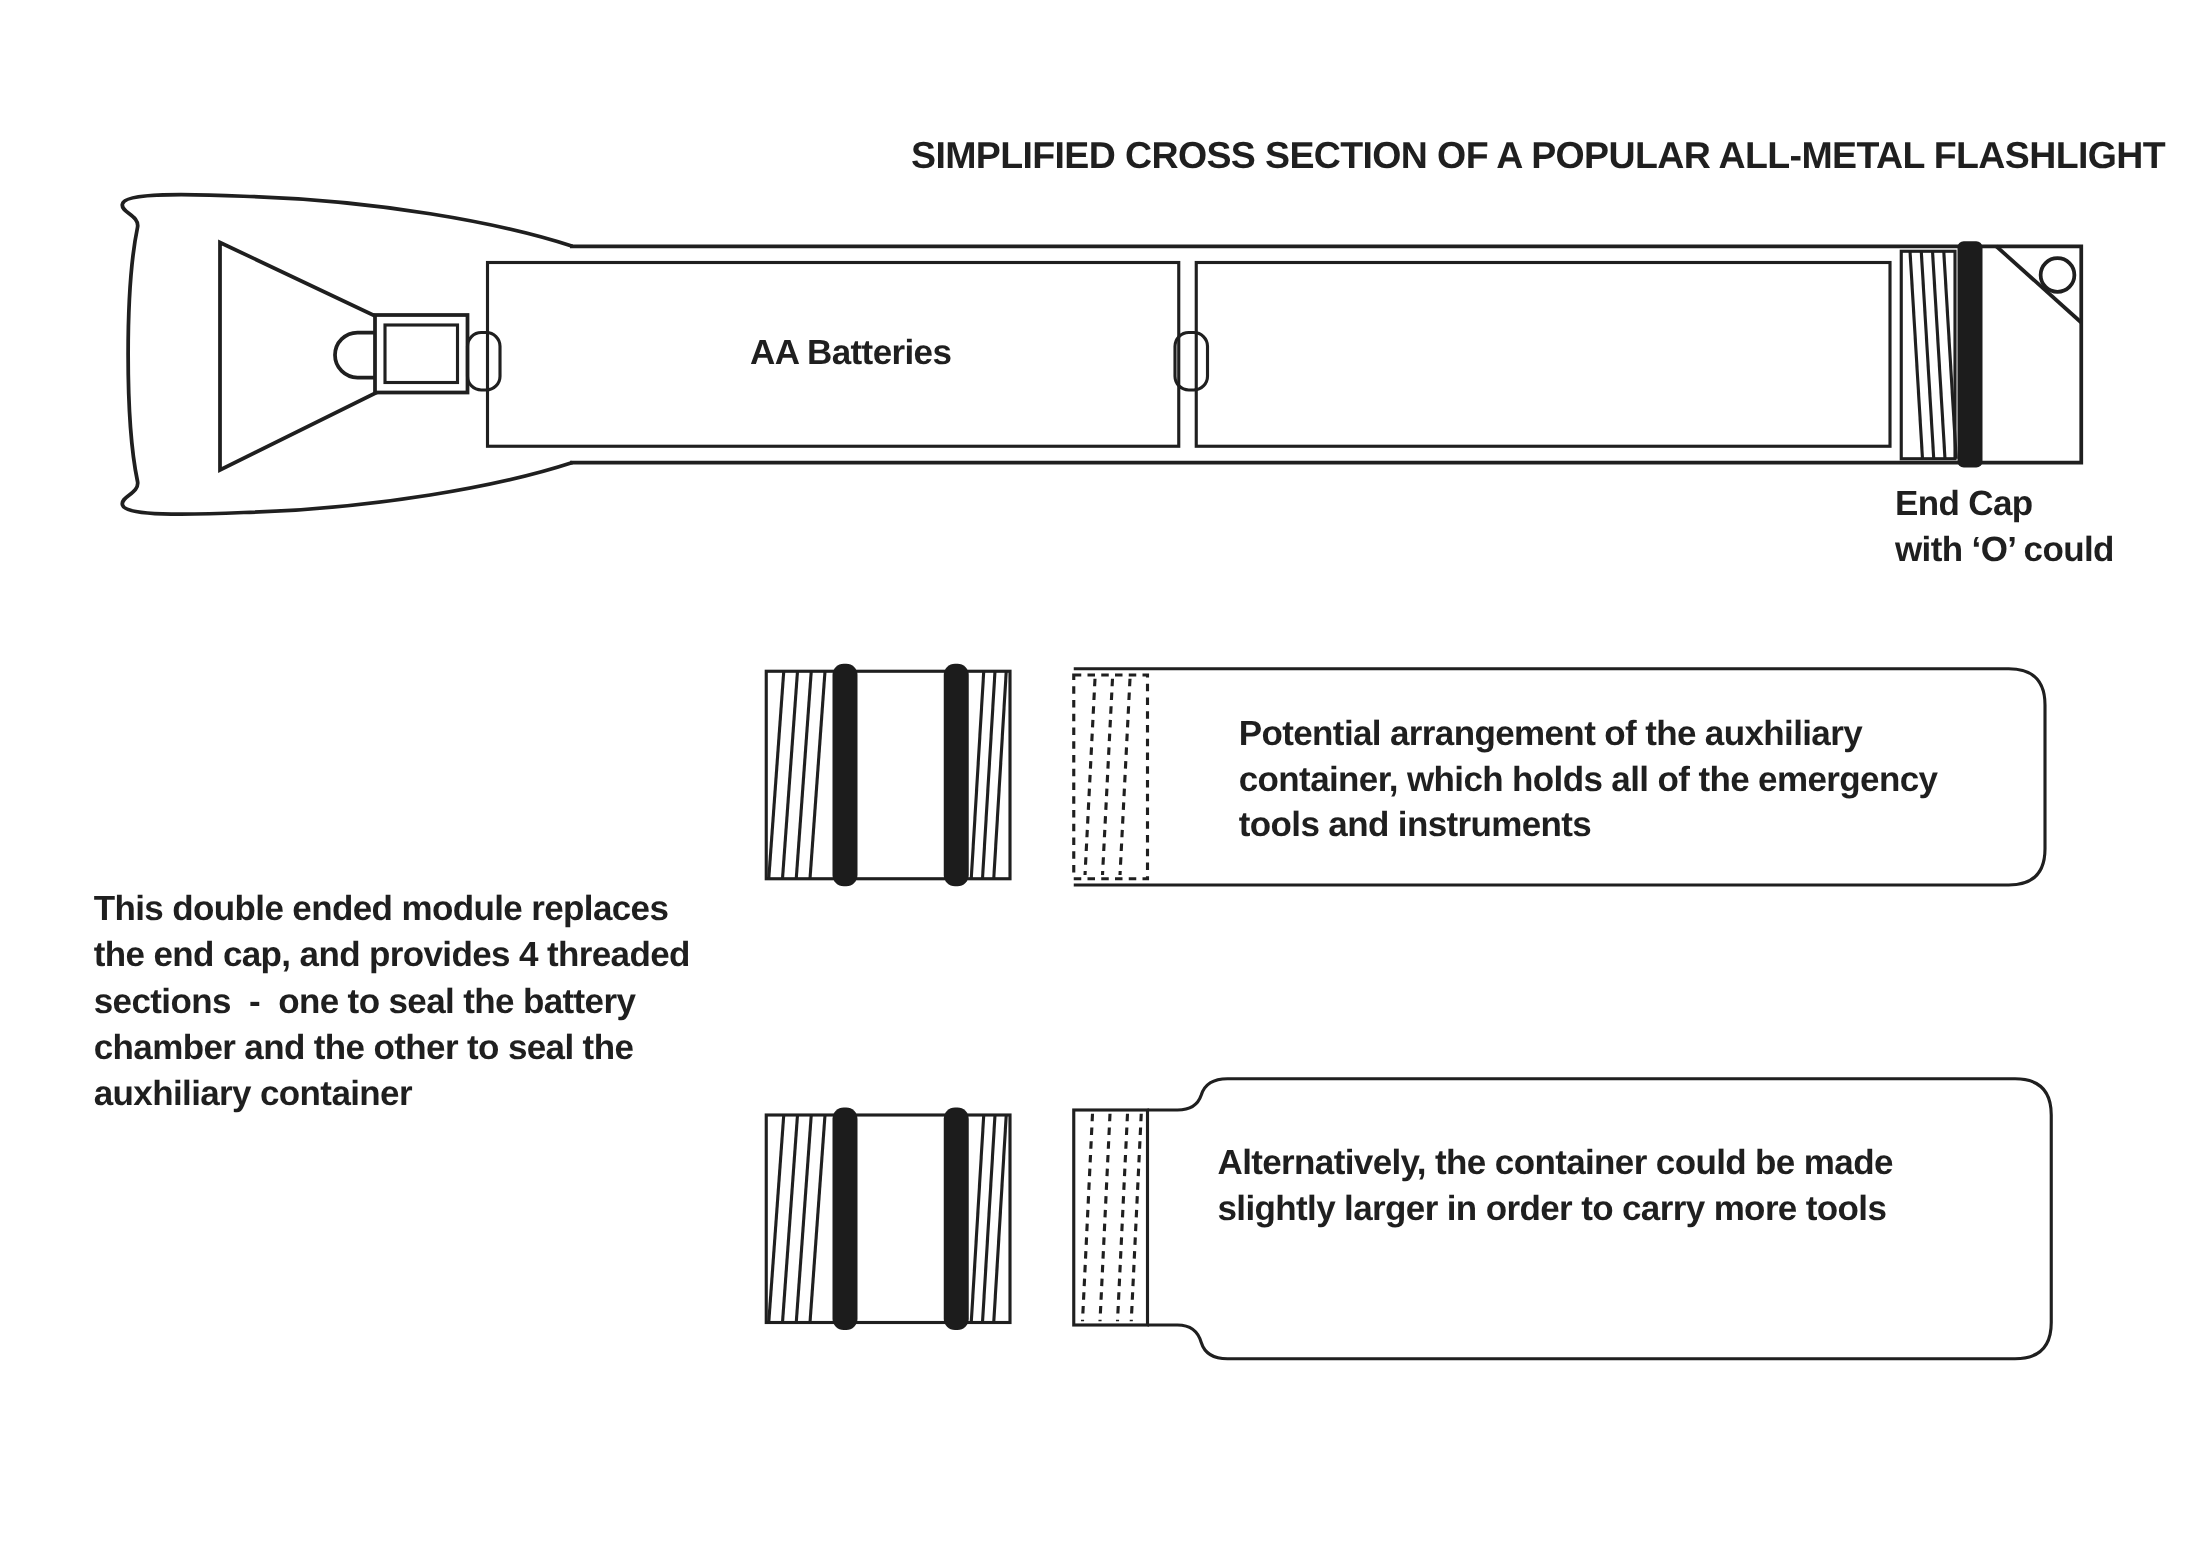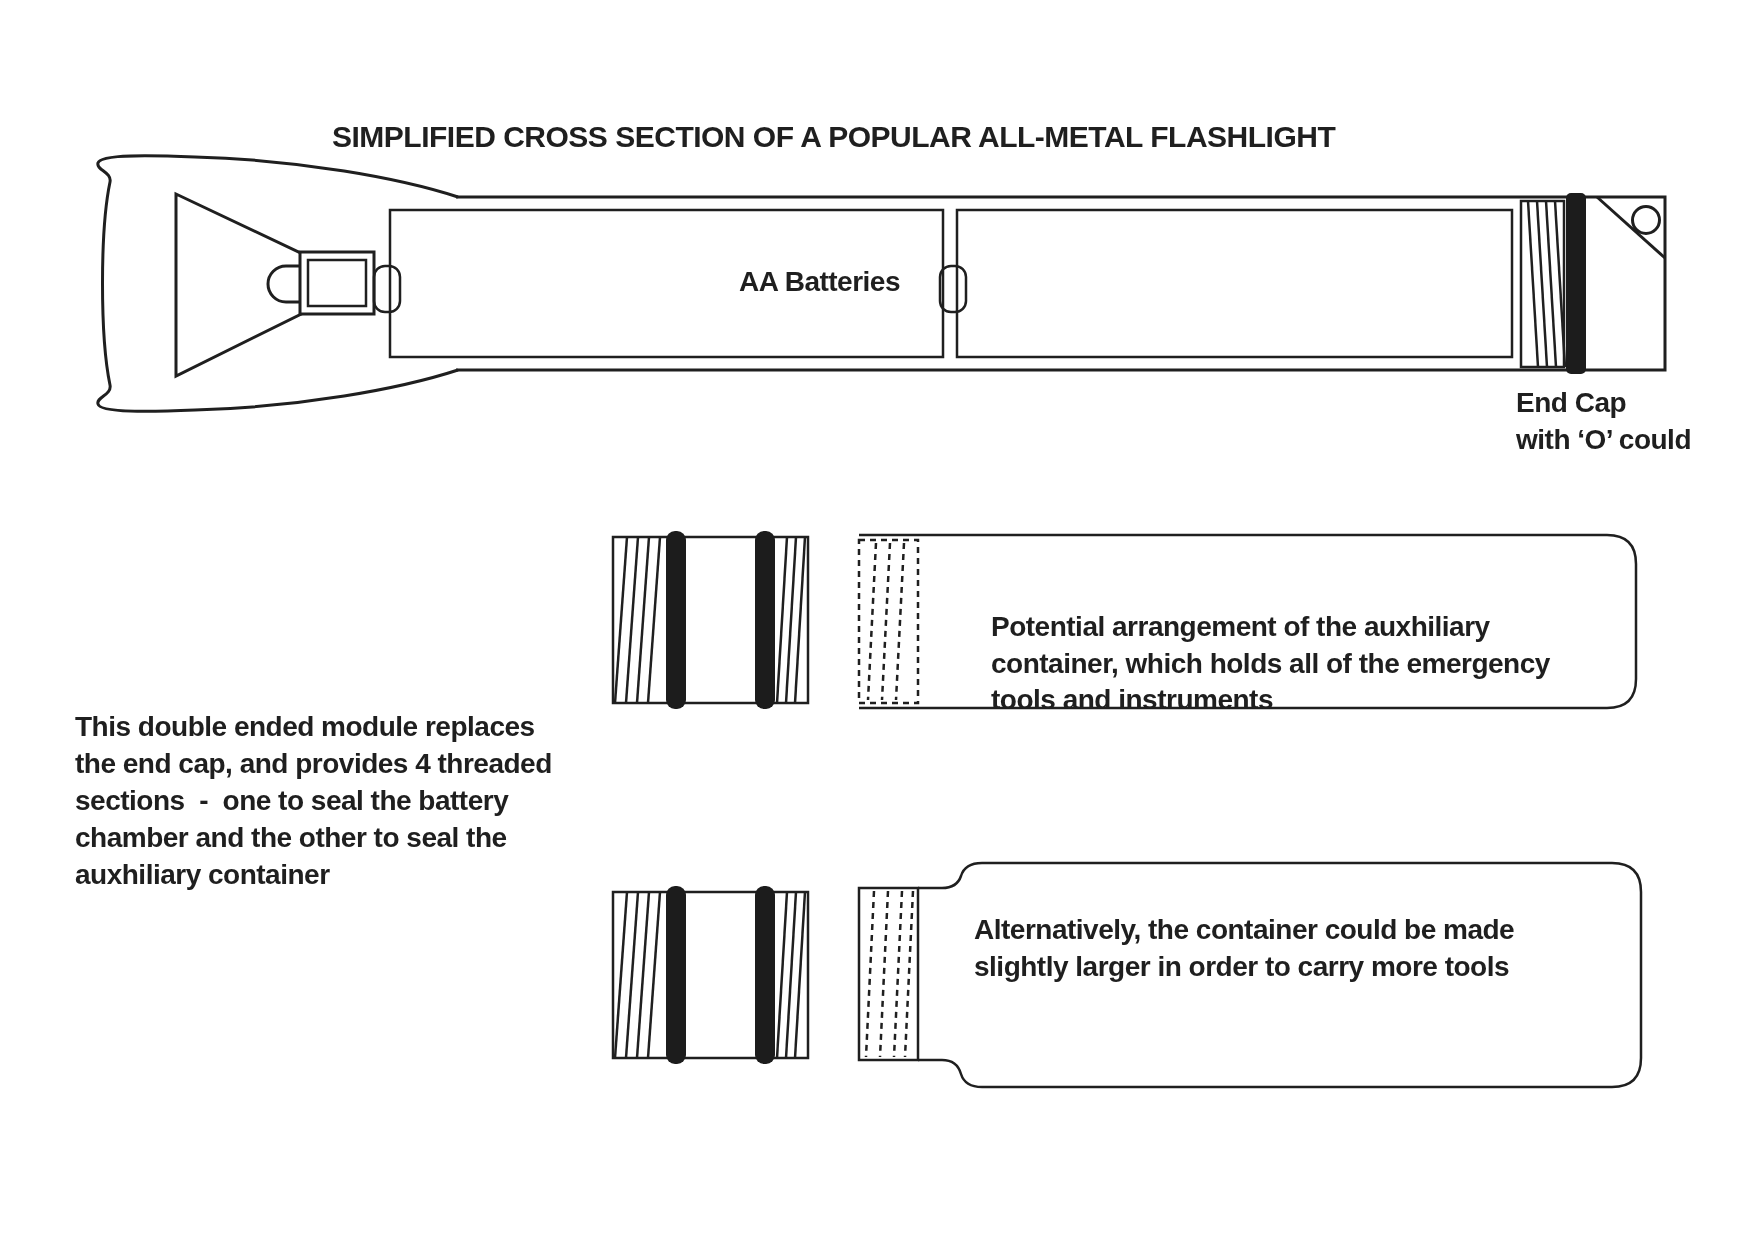--- a/index.html
+++ b/index.html
@@ -1,21 +1,21 @@
 <!DOCTYPE html>
 <html><head>
 <meta charset="utf-8">
 <style>
   html,body{margin:0;padding:0;background:#fff;}
   .stage{position:relative;width:1750px;height:1239px;background:#ffffff;overflow:hidden;
          font-family:"Liberation Sans",sans-serif;color:#1f1f1f;}
   .stage svg{position:absolute;left:0;top:0;}
   .txt{position:absolute;white-space:pre-wrap;font-weight:700;color:#1f1f1f;
        font-size:28px;line-height:37px;letter-spacing:-0.5px;}
-  .title{font-size:30px;line-height:34px;text-align:left;letter-spacing:-0.5px;margin-top:12px;}
+  .title{font-size:30px;line-height:34px;text-align:right;letter-spacing:-0.5px;}
   .callout-text{line-height:36.5px;}
   .ln{stroke:#1f1f1f;fill:none;}
   .fw{fill:#ffffff;}
   .thick{stroke-width:3px;}
   .mid{stroke-width:2.5px;}
   .dash{stroke-dasharray:6 5;}
   .blk{fill:#1c1c1c;stroke:none;}
 </style>
 </head>
 <body>
@@ -119,31 +119,31 @@
         <line x1="874" y1="891" x2="866" y2="1057"></line>
         <line x1="888" y1="891" x2="880" y2="1057"></line>
         <line x1="902" y1="891" x2="894" y2="1057"></line>
         <line x1="913" y1="891" x2="905" y2="1057"></line>
       </g>
     </g>
   </svg>
 
   <div class="txt title" style="left:332px;top:108px;width:1400px;">SIMPLIFIED CROSS SECTION OF A POPULAR ALL-METAL FLASHLIGHT</div>
 
-  <div class="txt" style="left:600px;top:263px;width:300px;text-align:right;">AA Batteries</div>
+  <div class="txt" style="left:600px;top:263px;width:300px;text-align:left;">AA Batteries</div>
 
   <div class="txt" style="left:1516px;top:384px;">End Cap
 with ‘O’ could</div>
 
   <div class="txt" style="left:75px;top:708px;">This double ended module replaces
 the end cap, and provides 4 threaded
 sections  -  one to seal the battery
 chamber and the other to seal the
 auxhiliary container</div>
 
-  <div class="txt callout-text" style="left:991px;top:569px;margin-top:40px;">Potential arrangement of the auxhiliary
+  <div class="txt callout-text" style="left:991px;top:569px;">Potential arrangement of the auxhiliary
 container, which holds all of the emergency
 tools and instruments</div>
 
   <div class="txt callout-text" style="left:974px;top:912px;">Alternatively, the container could be made
 slightly larger in order to carry more tools</div>
 
 </div>
 
 </body></html>

